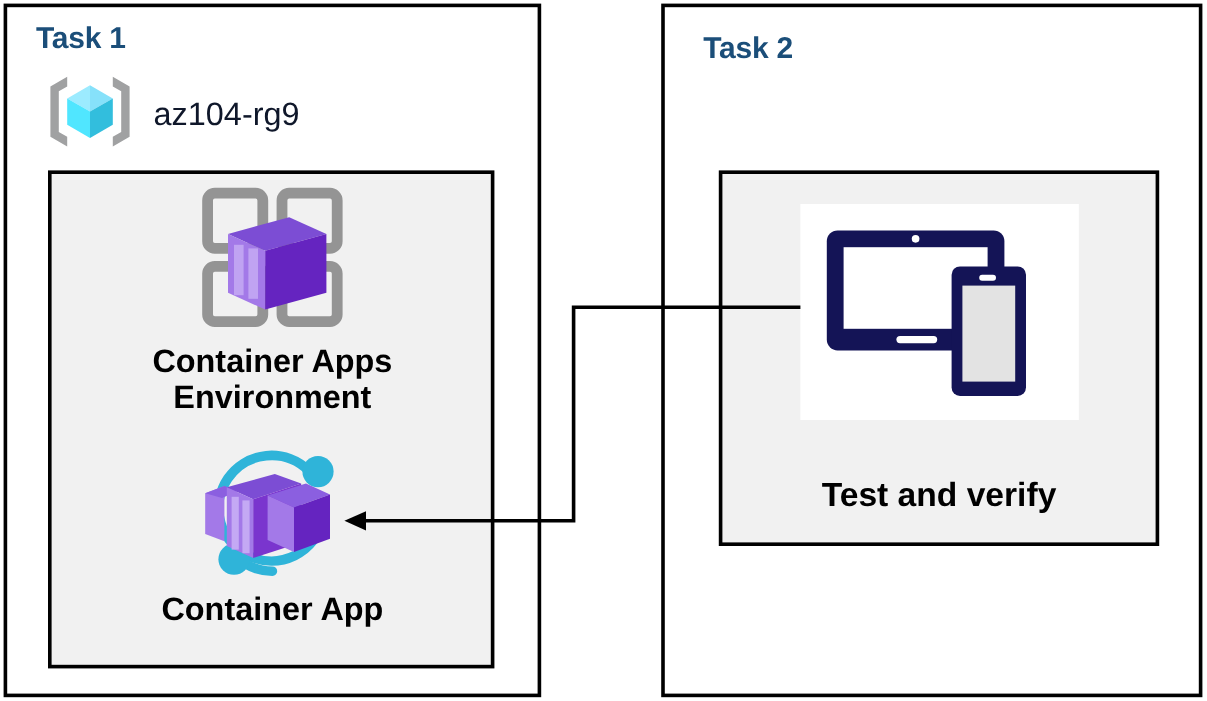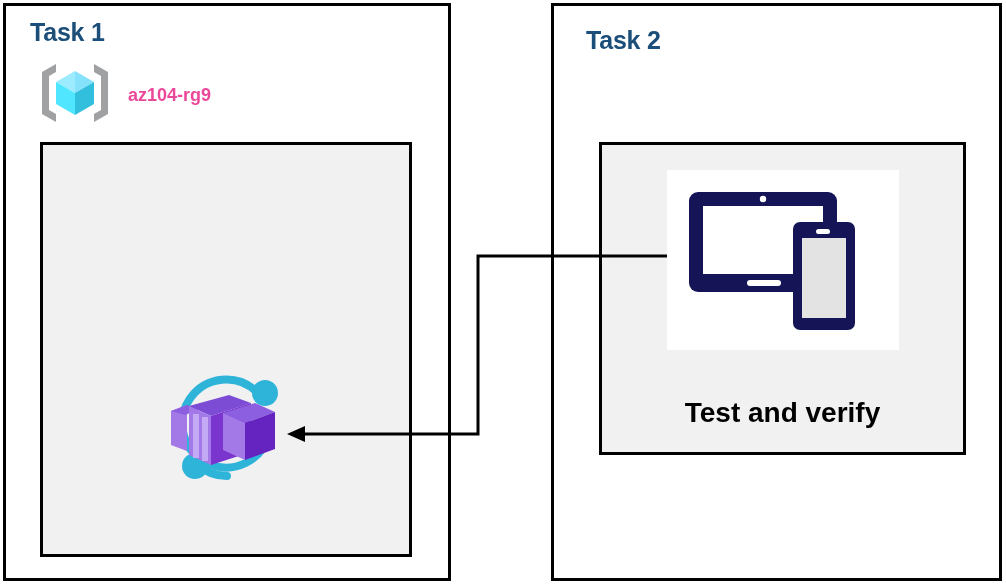--- a/index.html
+++ b/index.html
@@ -46,23 +46,23 @@
   
   .rg-row {
     position: absolute;
     left: 36px;
     top: 58px;
     display: flex;
     align-items: center;
     gap: 14px;
   }
   .rg-label {
-    font-size: 18px;
-    font-weight: bold;
-    color: #ec4899;
+    font-size: 27px;
+    font-weight: normal;
+    color: #0f172a;
     white-space: nowrap;
   }
 
   
   .group-box {
     position: absolute;
     background: #f1f1f1;
     border: 3px solid #000000;
     box-sizing: border-box;
   }
@@ -124,20 +124,46 @@
         <path d="M20 24 L20 46 L39 57 L39 35 Z" fill="#50E6FF"></path>
 
         <path d="M58 24 L58 46 L39 57 L39 35 Z" fill="#32BEDD"></path>
       </svg>
     </span>
     <span class="rg-label">az104-rg9</span>
   </div>
 
   <div class="group-box" id="cae-box"></div>
 
+  <div class="node" id="cae-node">
+    <span>
+      <svg width="130" height="125" viewBox="0 0 130 125" xmlns="http://www.w3.org/2000/svg">
+        <g fill="none" stroke="#949494" stroke-width="9">
+          <rect x="11" y="9" width="46" height="46" rx="6"></rect>
+          <rect x="73" y="9" width="46" height="46" rx="6"></rect>
+          <rect x="11" y="70" width="46" height="46" rx="6"></rect>
+          <rect x="73" y="70" width="46" height="46" rx="6"></rect>
+        </g>
+
+        <g>
+
+          <path d="M28 43 L79 29 L110 43 L59 57 Z" fill="#7C4DD4"></path>
+
+          <path d="M28 43 L28 92 L59 106 L59 57 Z" fill="#A379E8"></path>
+
+          <path d="M59 57 L110 43 L110 92 L59 106 Z" fill="#6524C0"></path>
+
+          <rect x="33" y="52" width="8" height="42" fill="#C0A3F2"></rect>
+          <rect x="45" y="55" width="8" height="42" fill="#C0A3F2"></rect>
+        </g>
+      </svg>
+    </span>
+    <div class="node-caption">Container Apps
+Environment</div>
+  </div>
 
   <div class="node" id="capp-node">
     <span>
       <svg width="132" height="112" viewBox="0 0 132 112" xmlns="http://www.w3.org/2000/svg">
 
         <path d="M96 20 A 44 44 0 1 0 108 62" fill="none" stroke="#2FB4D9" stroke-width="8" stroke-linecap="round"></path>
         <path d="M36 92 A 44 44 0 0 0 66 104" fill="none" stroke="#2FB4D9" stroke-width="8" stroke-linecap="round"></path>
         <circle cx="104" cy="21" r="13" fill="#2FB4D9"></circle>
         <circle cx="34" cy="94" r="13" fill="#2FB4D9"></circle>
 
@@ -154,20 +180,21 @@
           <rect x="41" y="45" width="6" height="44" fill="#C4A9F4"></rect>
         </g>
 
         <g>
           <path d="M62 41 L94 31 L114 40 L84 51 Z" fill="#8B5FE0"></path>
           <path d="M62 41 L62 78 L84 88 L84 51 Z" fill="#A379E8"></path>
           <path d="M84 51 L114 40 L114 77 L84 88 Z" fill="#6524C0"></path>
         </g>
       </svg>
     </span>
+    <div class="node-caption">Container App</div>
   </div>
 
   <div class="task-panel" id="task2-panel"></div>
   <div class="task-title" id="task2-title">Task 2</div>
 
   <div class="group-box" id="test-box"></div>
 
   <div class="node" id="test-node">
     <span class="icon-plate-white" style="width:232px;height:180px;">
       <svg width="200" height="160" viewBox="0 0 200 160" xmlns="http://www.w3.org/2000/svg">

